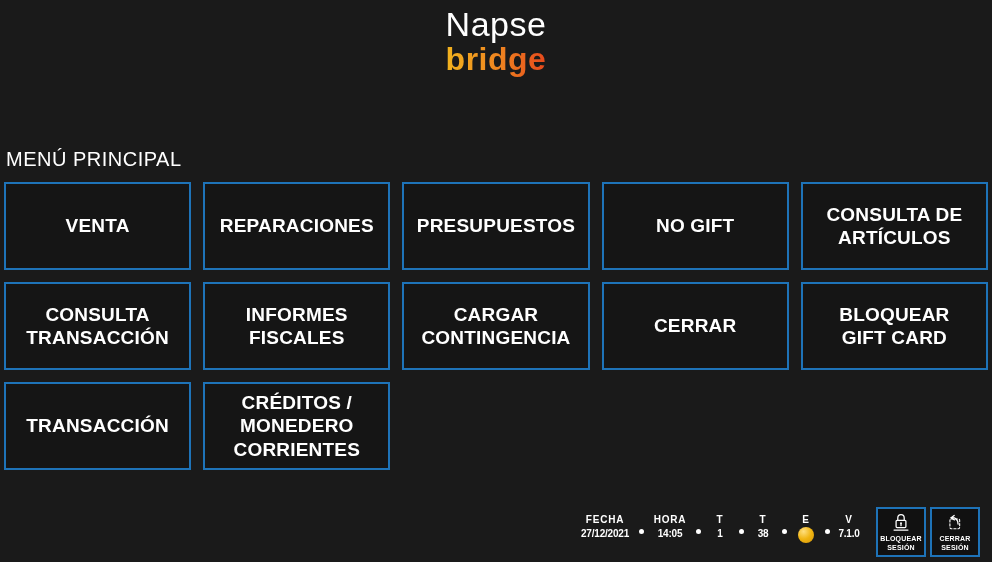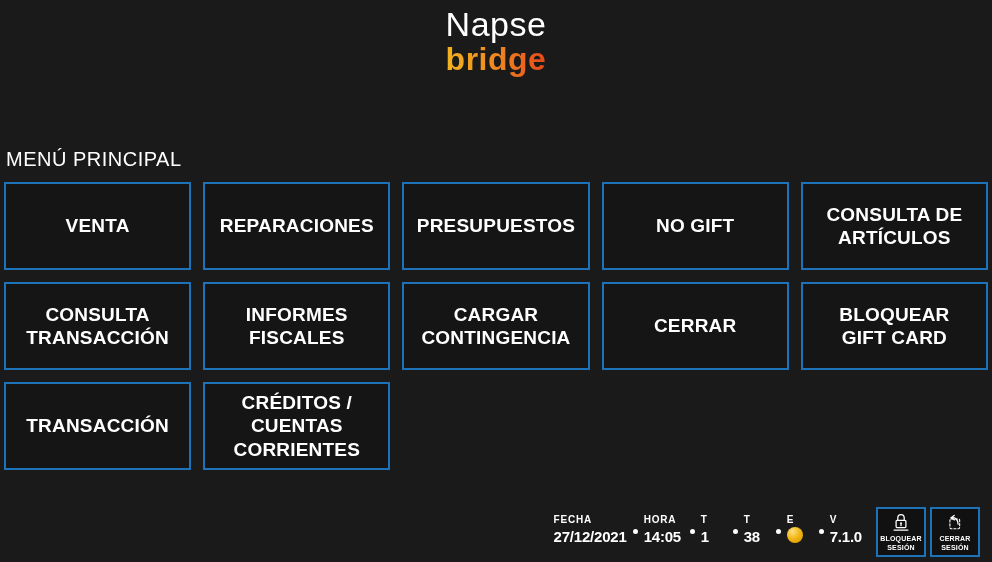--- a/index.html
+++ b/index.html
@@ -50,26 +50,26 @@
     font-size:19px;font-weight:700;letter-spacing:0.2px;line-height:1.22;
     white-space:pre-line;text-align:center;
     display:flex;align-items:center;justify-content:center;
     padding:4px 2px;cursor:pointer;
   }
 
   
   .bottom-bar{position:absolute;right:12px;bottom:5px;display:flex;align-items:flex-start;}
 
   .status-row{display:flex;align-items:flex-start;margin-top:7px;margin-right:14px;}
-  .status-item{display:flex;flex-direction:column;}
+  .status-item{display:flex;flex-direction:column;align-items:center;}
   .status-item.w-lg{min-width:56px;}
   .status-item.w-md{min-width:40px;}
   .status-item.w-sm{min-width:26px;}
   .status-label{font-size:10px;font-weight:700;letter-spacing:0.8px;}
-  .status-value{font-size:15px;font-weight:700;margin-top:3px;letter-spacing:-0.2px;}
+  .status-value{font-size:10px;font-weight:700;margin-top:3px;letter-spacing:-0.2px;}
   .status-sep{width:5px;height:5px;border-radius:50%;background:#fff;margin:15px 6px 0;flex:0 0 auto;}
   .indicator-dot{
     width:16px;height:16px;border-radius:50%;margin-top:2px;
     background:radial-gradient(circle at 35% 28%,#ffdf7e 0%,var(--indicator-yellow) 50%,#d3950a 100%);
   }
 
   .session-buttons{display:flex;gap:4px;}
   .session-btn{
     width:50px;height:50px;
     border:2px solid var(--accent-blue);
@@ -104,21 +104,21 @@
 TRANSACCIÓN</button>
   <button class="menu-btn">INFORMES
 FISCALES</button>
   <button class="menu-btn">CARGAR
 CONTINGENCIA</button>
   <button class="menu-btn">CERRAR</button>
   <button class="menu-btn">BLOQUEAR
 GIFT CARD</button>
   <button class="menu-btn">TRANSACCIÓN</button>
   <button class="menu-btn">CRÉDITOS /
-CUENTAS
+MONEDERO
 CORRIENTES</button>
 </div>
 
 <div class="bottom-bar">
 
   <div class="status-row">
     <div class="status-item w-lg">
       <span class="status-label">FECHA</span>
       <span class="status-value">27/12/2021</span>
     </div>

